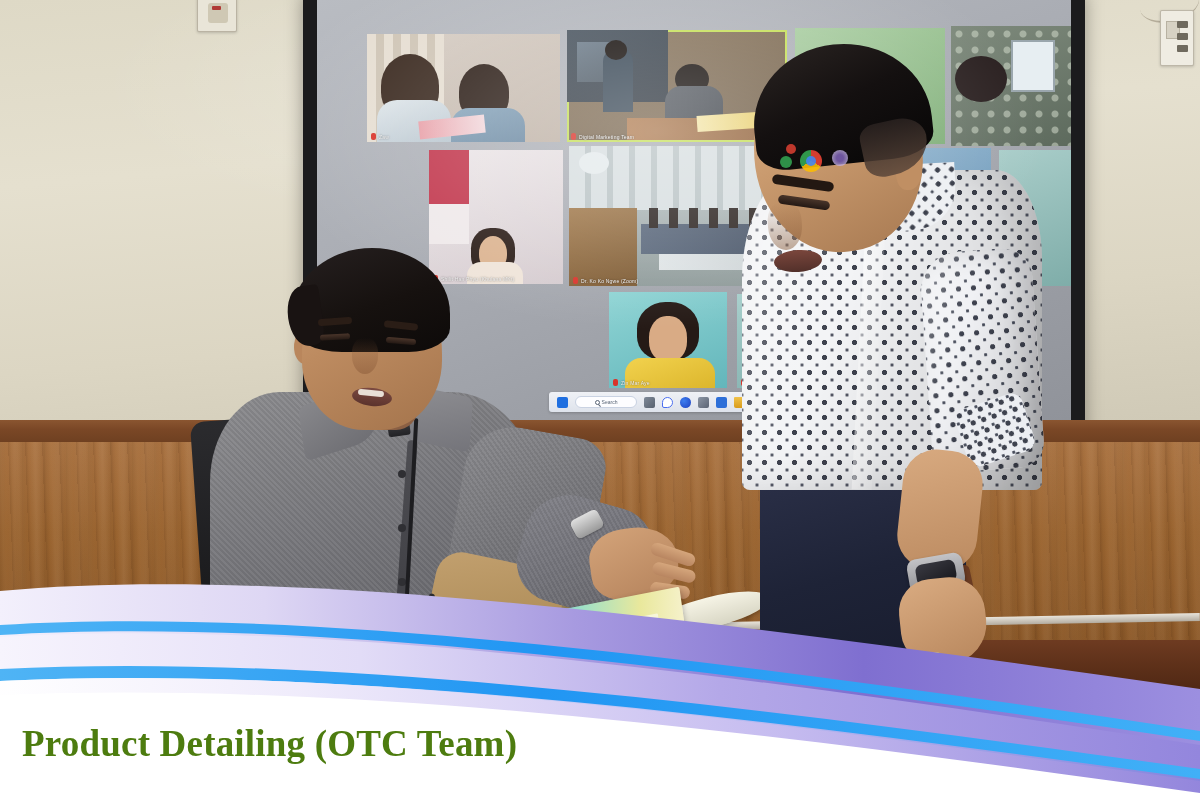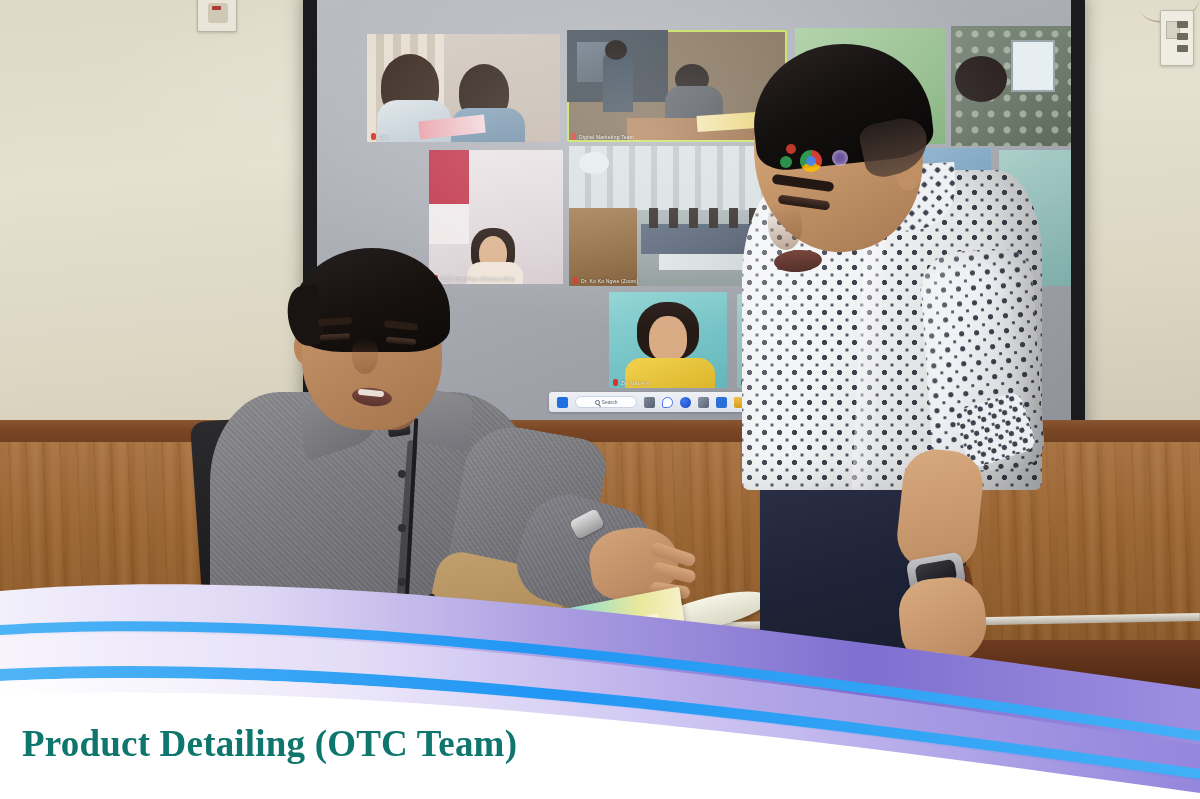--- a/index.html
+++ b/index.html
@@ -425,21 +425,21 @@
   .proj-logo{ position:absolute; border-radius:50%; }
 
   
   .banner{
     position:absolute; left:0; bottom:0; width:1200px; height:230px;
     overflow:hidden; pointer-events:none;
   }
   .title{
     position:absolute; left:22px; bottom:34px;
     font-family:"Liberation Serif", serif;
-    font-weight:bold; font-size:37px; color:#0f766e;
+    font-weight:bold; font-size:37px; color:#4d7c0f;
     letter-spacing:.2px; white-space:nowrap;text-align:center;
   }
 </style>
 </head>
 <body>
 
 <div id="slide">
 
   <div class="photo">
 

